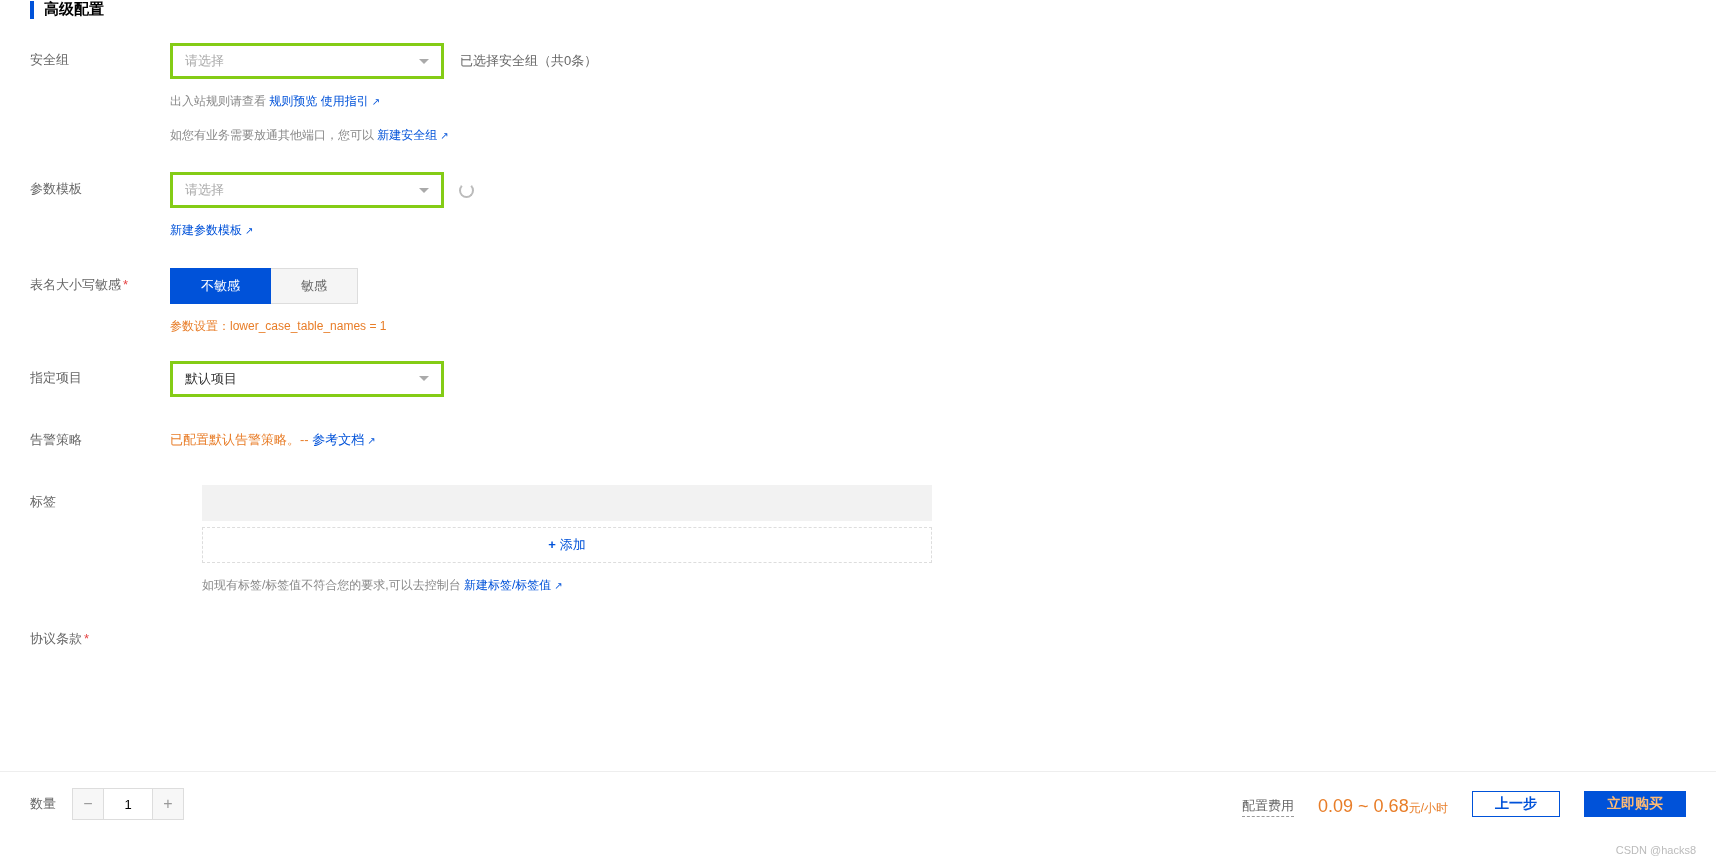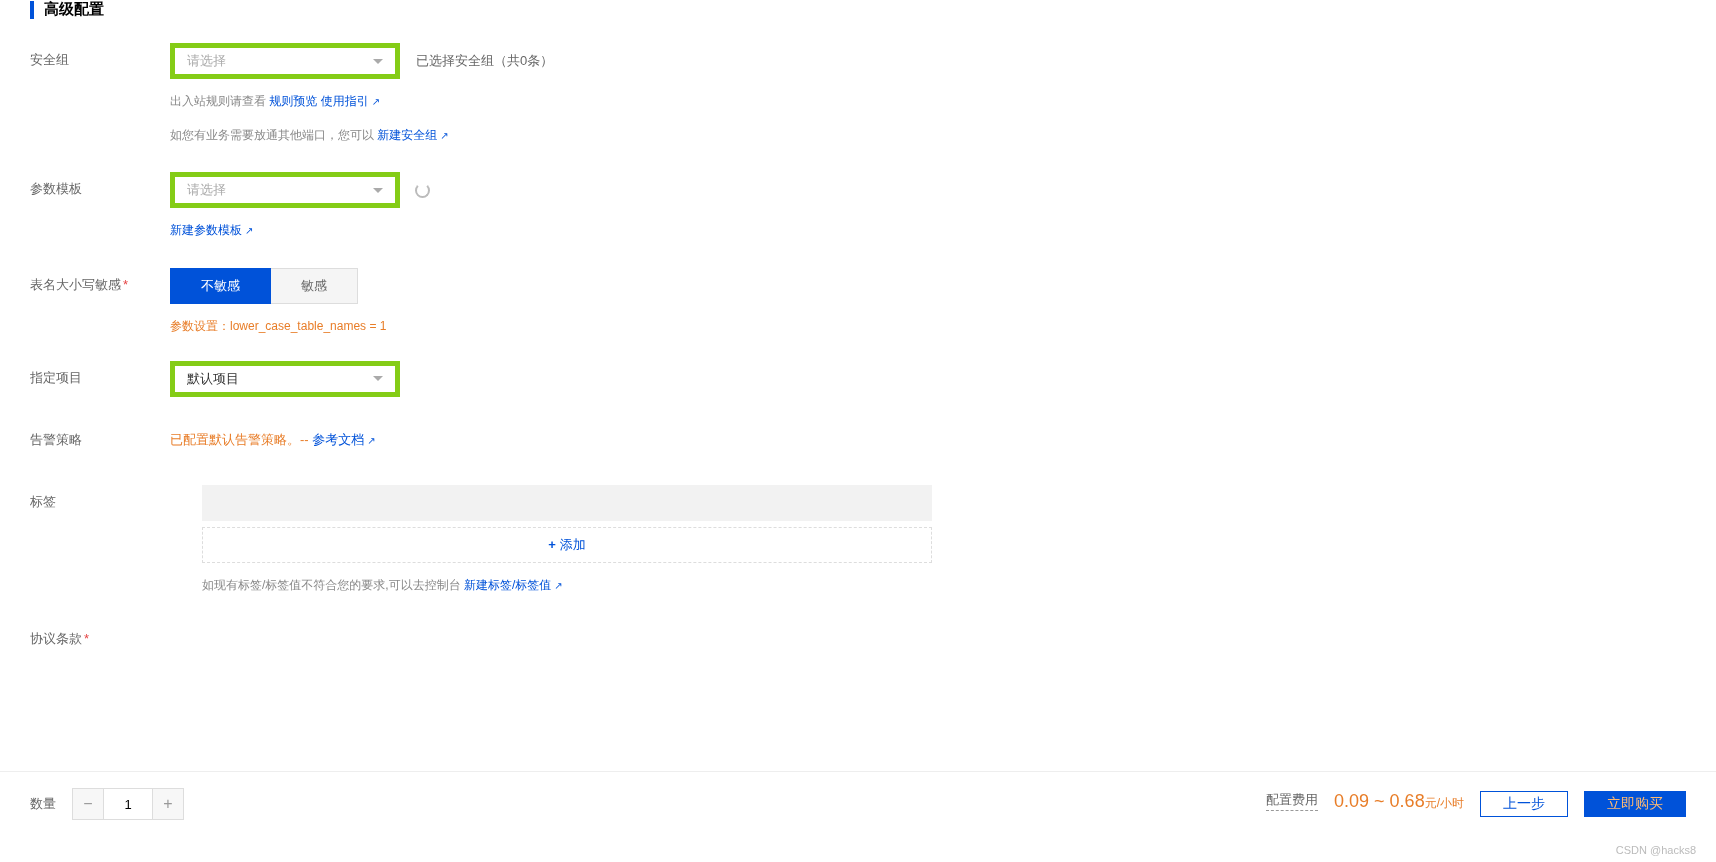--- a/index.html
+++ b/index.html
@@ -9,21 +9,21 @@
     
     .section-header { display: flex; align-items: center; margin-bottom: 24px; }
     .section-bar { width: 4px; height: 18px; background: #0052d9; margin-right: 10px; }
     .section-title { font-size: 15px; font-weight: 600; color: #000; }
     
     .form-row { display: flex; align-items: flex-start; margin-bottom: 18px; min-height: 36px; }
     .form-label { width: 140px; flex-shrink: 0; color: #666; font-size: 13px; padding-top: 8px; }
     .form-label .required { color: #e54545; margin-left: 2px; }
     .form-content { flex: 1; max-width: 760px; }
     
-    .select-box { display: inline-flex; align-items: center; justify-content: space-between; width: 230px; height: 36px; border: 5px solid #84cc16; padding: 0 12px; cursor: pointer; background: #fff; }
+    .select-box { display: inline-flex; align-items: center; justify-content: space-between; width: 274px; height: 36px; border: 3px solid #84cc16; padding: 0 12px; cursor: pointer; background: #fff; }
     .select-placeholder { color: #aaa; }
     .select-value { color: #333; }
     .chevron-down { width: 0; height: 0; border-left: 5px solid transparent; border-right: 5px solid transparent; border-top: 5px solid #aaa; }
     
     .inline-text { display: inline-block; margin-left: 16px; color: #666; vertical-align: middle; line-height: 36px; }
     
     .hint-line { margin-top: 12px; color: #888; font-size: 12px; line-height: 1.8; }
     .link { color: #0052d9; cursor: pointer; }
     .ext-icon { display: inline-block; margin-left: 3px; font-size: 10px; vertical-align: baseline; }
     
@@ -45,26 +45,26 @@
     .checkbox-wrap { display: flex; align-items: center; gap: 8px; padding-top: 2px; }
     .checkbox { width: 16px; height: 16px; background: #0052d9; display: flex; align-items: center; justify-content: center; cursor: pointer; border-radius: 2px; }
     .checkbox svg { width: 11px; height: 11px; }
     
     .footer-bar { position: fixed; bottom: 26px; left: 0; right: 0; background: #fff; border-top: 1px solid #eee; padding: 16px 30px; display: flex; align-items: center; justify-content: space-between; }
     .footer-left { display: flex; align-items: center; gap: 16px; }
     .qty-group { display: flex; align-items: center; border: 1px solid #ddd; }
     .qty-btn { width: 30px; height: 30px; display: flex; align-items: center; justify-content: center; cursor: pointer; color: #999; font-size: 16px; background: #f7f7f7; }
     .qty-input { width: 50px; height: 30px; border: none; border-left: 1px solid #ddd; border-right: 1px solid #ddd; text-align: center; font-size: 13px; outline: none; }
     
-    .footer-right { display: flex; align-items: flex-start; gap: 16px; }
+    .footer-right { display: flex; align-items: flex-end; gap: 24px; }
     .price-label { color: #666; font-size: 13px; border-bottom: 1px dashed #999; padding-bottom: 1px; }
     .price-value { color: #e87d28; font-size: 18px; }
     .price-unit { color: #e87d28; font-size: 12px; }
     
-    .btn { height: 24px; padding: 12px 22px; font-size: 14px; cursor: pointer; display: inline-flex; align-items: center; border: 1px solid transparent; }
+    .btn { height: 24px; padding: 12px 22px; font-size: 14px; cursor: pointer; display: inline-flex; align-items: center; border: 1px solid transparent; font-weight: bold; }
     .btn-outline { border-color: #0052d9; color: #0052d9; background: #fff; }
     .btn-primary { background: #0052d9; color: #fdba74; }
     
     .watermark { position: fixed; right: 20px; bottom: 6px; color: #bbb; font-size: 11px; }
   </style>
 </head>
 <body>
 
 <div class="container">
   <div class="section-header">

